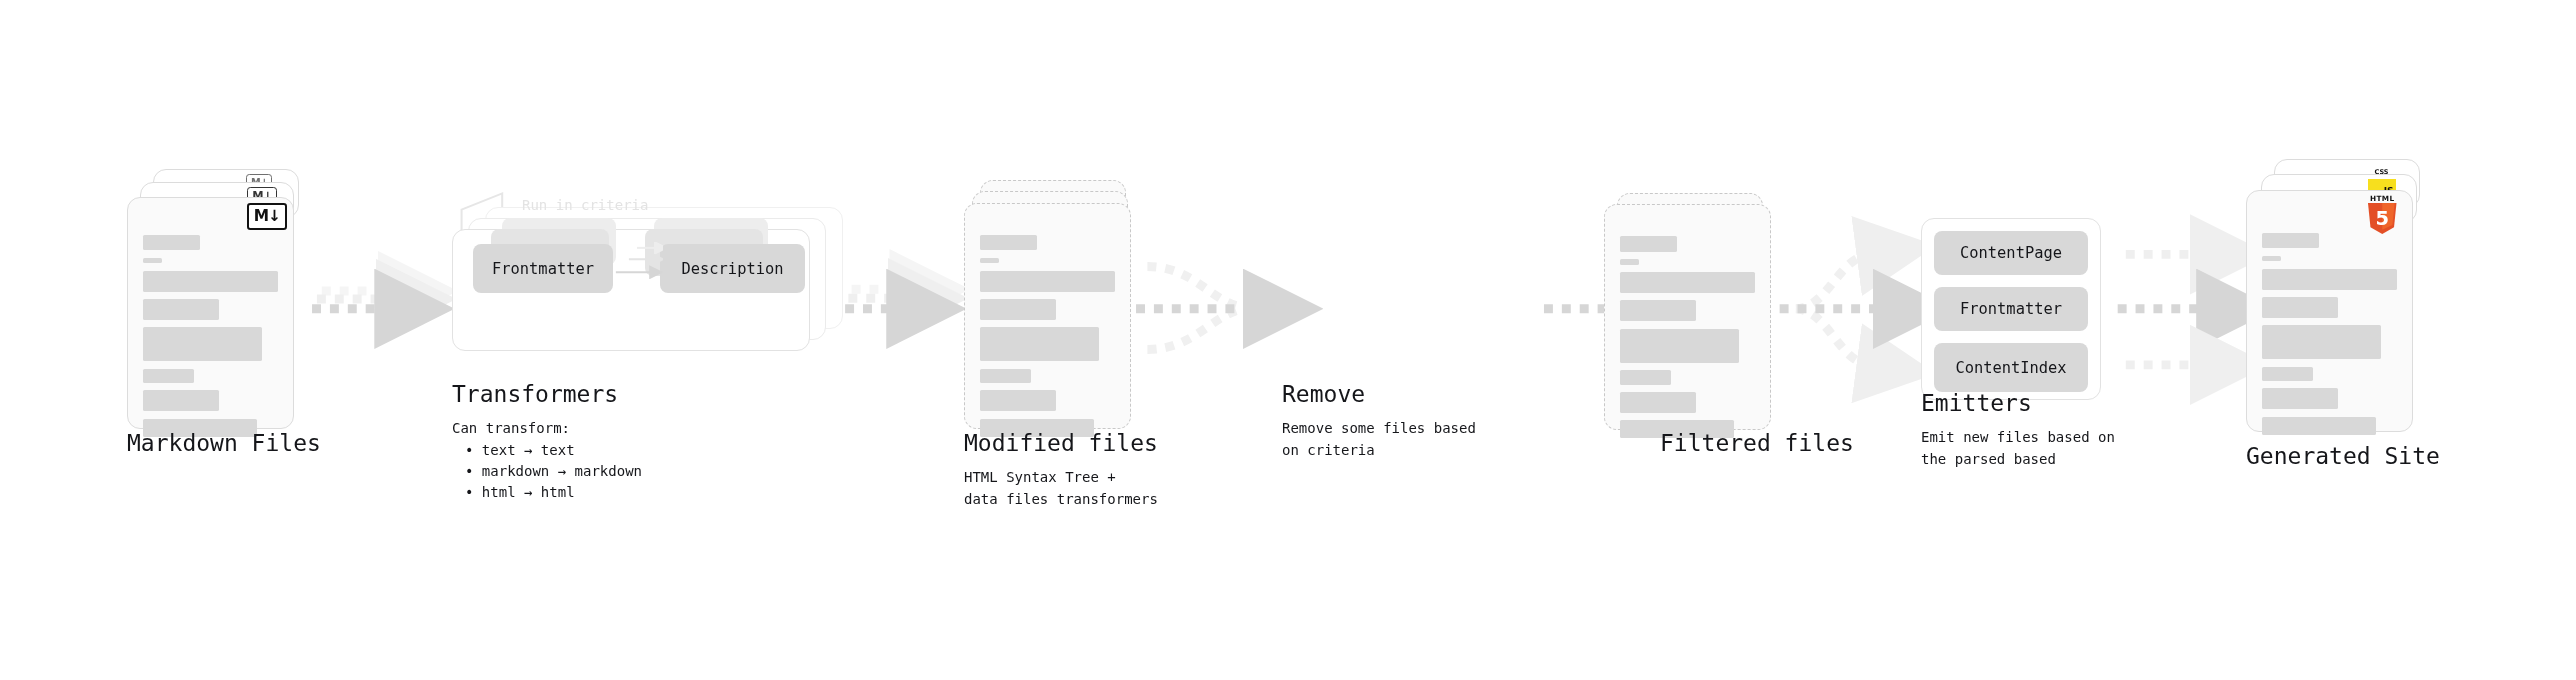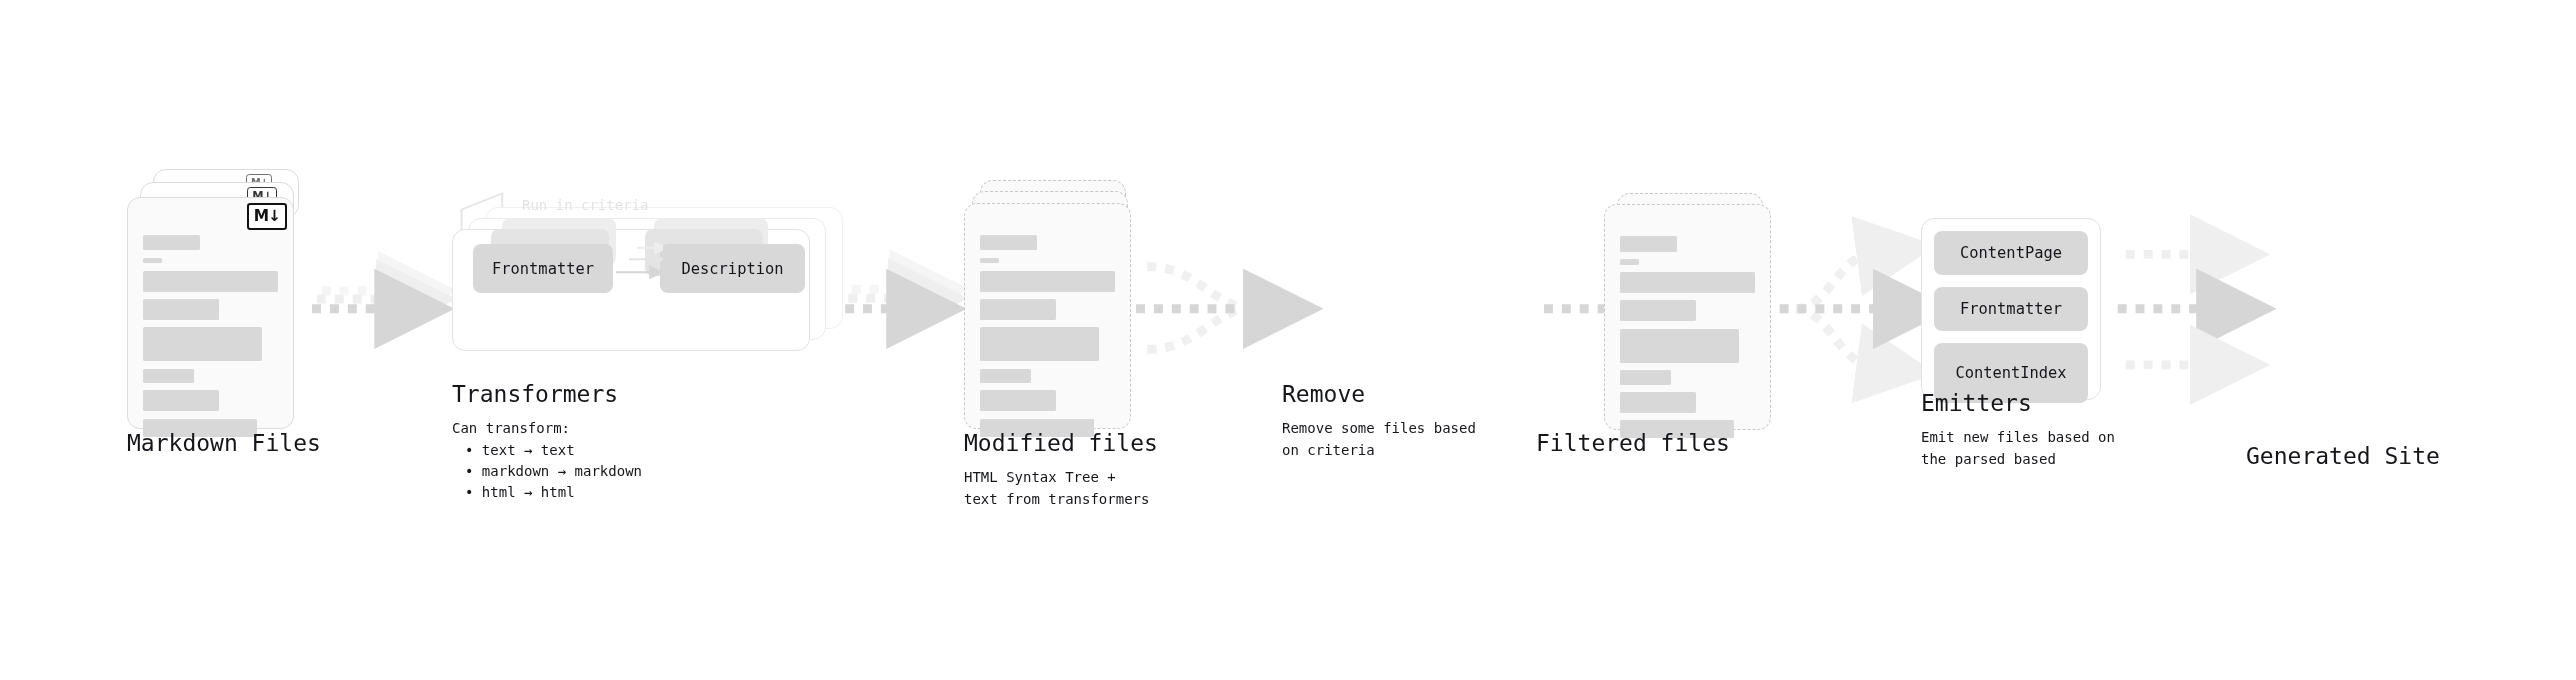--- a/index.html
+++ b/index.html
@@ -301,21 +301,21 @@
           <div class="bar" style="width:88%; height:34px;"></div>
           <div class="bar" style="width:38%; height:14.6px;"></div>
           <div class="bar" style="width:56%; height:21px;"></div>
           <div class="bar" style="width:84%; height:18px;"></div>
         </div>
       </div>
     </div>
   </div>
   <div class="title" style="left:964px; top:430px;">Modified files</div>
   <div class="subtitle" style="left:964px; top:467px;">HTML Syntax Tree +
-text from transformers</div>
+data files transformers</div>
 
   <div class="title" style="left:1282px; top:381px;">Remove</div>
   <div class="subtitle" style="left:1282px; top:418px;">Remove some files based
 on criteria</div>
 
   <div class="stage" style="left:1604px; top:193px;">
     <div class="card-stack" style="width:172px; height:237px;">
       <div class="card dashed" style="left:13px; top:0px;  width:146px; height:37px;"></div>
       <div class="card dashed" style="left:0px;  top:11.4px; width:167px; height:226px;">
         <div class="card-body" style="top:31px;">
@@ -324,28 +324,56 @@
           <div class="bar" style="width:100%; height:21px; margin-top:6.5px;"></div>
           <div class="bar" style="width:56%; height:21px;"></div>
           <div class="bar" style="width:88%; height:34px;"></div>
           <div class="bar" style="width:38%; height:14.6px;"></div>
           <div class="bar" style="width:56%; height:21px;"></div>
           <div class="bar" style="width:84%; height:18px;"></div>
         </div>
       </div>
     </div>
   </div>
-  <div class="title" style="left:1536px; top:430px;text-align:center;">Filtered files</div>
+  <div class="title" style="left:1660px; top:430px;text-align:center;">Filtered files</div>
 
   <div class="stage" style="left:1921px; top:218px; width:195px; height:184px;">
     <div class="panel" style="left:0; top:0; width:180px; height:182px;"></div>
     <div class="chip" style="left:13px; top:13px;  width:154px; height:44px;">ContentPage</div>
     <div class="chip" style="left:13px; top:69px;  width:154px; height:44px;">Frontmatter</div>
-    <div class="chip" style="left:13px; top:125px; width:154px; height:60px;text-align:center;">ContentIndex</div>
+    <div class="chip" style="left:13px; top:125px; width:154px; height:49px;text-align:center;">ContentIndex</div>
   </div>
   <div class="title" style="left:1921px; top:390px;">Emitters</div>
   <div class="subtitle" style="left:1921px; top:427px;">Emit new files based on
 the parsed based</div>
 
+  <div class="stage" style="left:2246px; top:159px;">
+    <div class="card-stack" style="width:179px; height:276px;">
+      <div class="card ghost" style="left:28px; top:0px;  width:146px; height:49px;"></div>
+      <div class="badge css-badge" style="left:124px; top:6.5px;">CSS</div>
+
+      <div class="card ghost" style="left:14.6px; top:14.6px; width:156px; height:49px;"></div>
+      <div class="badge js-badge" style="left:122px; top:19.5px;">JS</div>
+
+      <div class="card" style="left:0px; top:31px; width:167px; height:242px;">
+        <div class="card-body" style="top:42px;">
+          <div class="bar" style="width:42%; height:15.4px;"></div>
+          <div class="bar" style="width:14%; height:5.7px;"></div>
+          <div class="bar" style="width:100%; height:21px; margin-top:6.5px;"></div>
+          <div class="bar" style="width:56%; height:21px;"></div>
+          <div class="bar" style="width:88%; height:34px;"></div>
+          <div class="bar" style="width:38%; height:14.6px;"></div>
+          <div class="bar" style="width:56%; height:21px;"></div>
+          <div class="bar" style="width:84%; height:18px;"></div>
+        </div>
+      </div>
+      <div class="badge html5-badge" style="left:120px; top:36px;">
+        <div class="word">HTML</div>
+        <div class="shield">
+          <span class="num">5</span>
+        </div>
+      </div>
+    </div>
+  </div>
   <div class="title" style="left:2246px; top:443px;">Generated Site</div>
 
 </div>
 
 
 </body></html>

